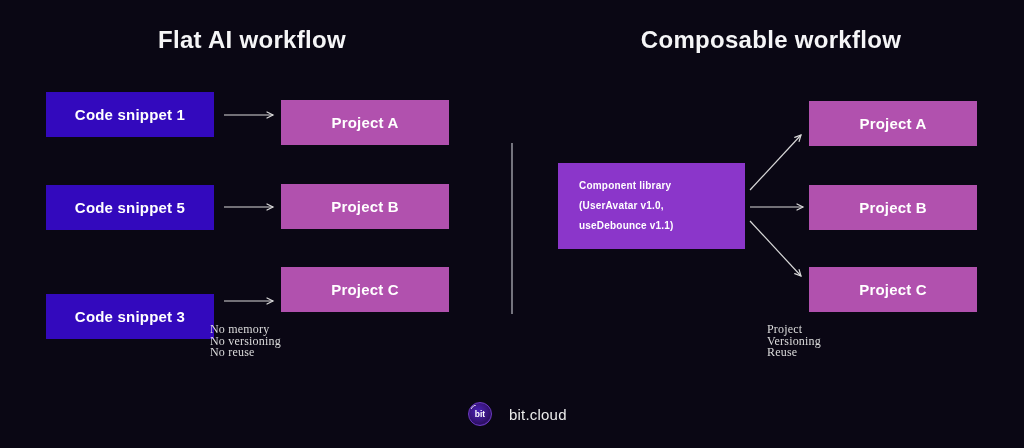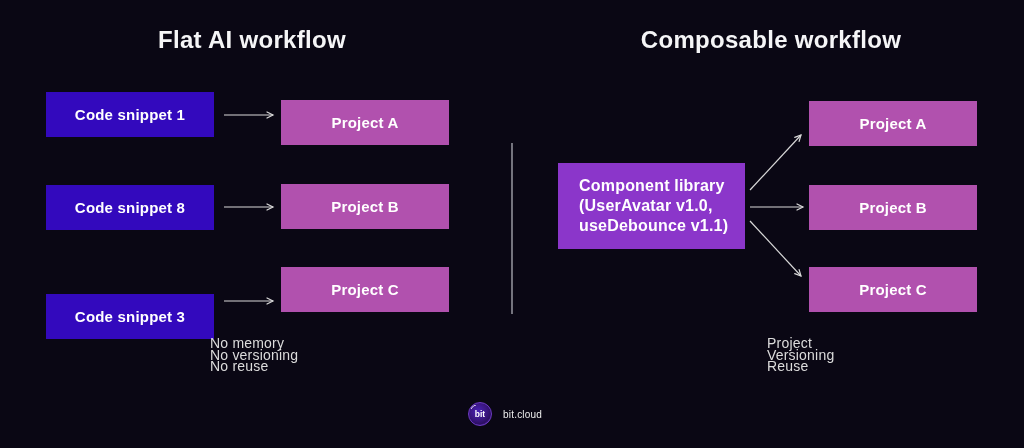--- a/index.html
+++ b/index.html
@@ -48,67 +48,67 @@
   .project-right{left:809px;width:168px;height:45px;background:var(--project-box);}
   .project-right-a{top:101px;}
   .project-right-b{top:185px;}
   .project-right-c{top:267px;}
 
   .library{
     position:absolute;left:558px;top:163px;width:187px;height:86px;
     background:var(--library-box);
     display:flex;flex-direction:column;justify-content:center;
     padding-left:21px;
-    color:#fff;font-size:16px;font-weight:bold;letter-spacing:.2px;
+    color:#fff;font-size:10px;font-weight:bold;letter-spacing:.2px;
   }
   .library span{display:block;line-height:20px;}
 
   .connectors{position:absolute;left:0;top:0;width:1024px;height:448px;pointer-events:none;}
 
   .footnote{
-    position:absolute;top:338px;
+    position:absolute;top:324px;
     color:var(--footnote);
-    font-size:14px;line-height:11.5px;letter-spacing:.2px;
+    font-size:12px;line-height:11.5px;letter-spacing:.2px;font-family:Liberation Serif, serif;
   }
   .footnote div{display:block;}
   .footnote-flat{left:210px;}
   .footnote-composable{left:767px;}
 
   .footer{
     position:absolute;left:468px;top:402px;
-    display:flex;align-items:center;gap:11px;
+    display:flex;align-items:center;gap:17px;
   }
   .logo-circle{
     position:relative;
     width:24px;height:24px;border-radius:50%;
     background:radial-gradient(circle at 42% 38%, #4a22b4 0%, #39157e 48%, #2b0f62 68%, #7e3fd9 100%);
     border:1px solid #6d3ac4;
     display:flex;align-items:center;justify-content:center;
     color:#fff;font-size:8.5px;font-weight:bold;
   }
   .logo-circle::before{
     content:"";
     position:absolute;left:2px;top:2px;
     width:7px;height:7px;border-radius:50%;
     border:1.4px solid transparent;
     border-top-color:rgba(255,255,255,.9);
     transform:rotate(-40deg);
   }
-  .brand{color:#ececec;font-size:10px;font-weight:500;letter-spacing:.2px;}
+  .brand{color:#ececec;font-size:15px;font-weight:500;letter-spacing:.2px;}
 </style>
 </head>
 <body>
 
 <div class="canvas">
 
   <div class="section-title title-flat">Flat AI workflow</div>
   <div class="section-title title-composable">Composable workflow</div>
 
   <div class="node snippet snippet-1">Code snippet 1</div>
-  <div class="node snippet snippet-2">Code snippet 8</div>
+  <div class="node snippet snippet-2">Code snippet 5</div>
   <div class="node snippet snippet-3">Code snippet 3</div>
 
   <div class="node project-left project-left-a">Project A</div>
   <div class="node project-left project-left-b">Project B</div>
   <div class="node project-left project-left-c">Project C</div>
 
   <div class="library">
     <span>Component library</span>
     <span>(UserAvatar v1.0,</span>
     <span>useDebounce v1.1)</span>

